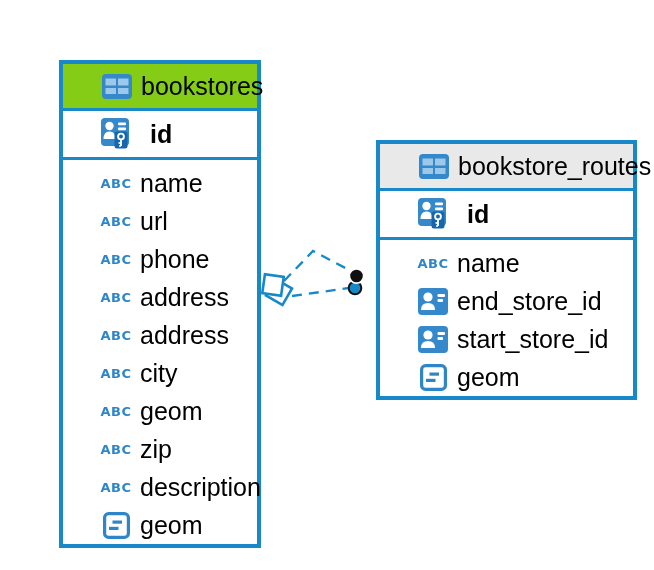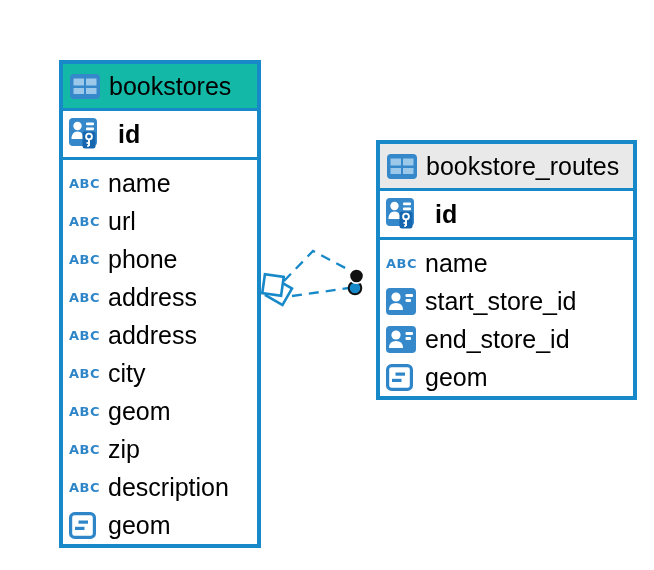--- a/index.html
+++ b/index.html
@@ -17,21 +17,21 @@
   }
   .ttitle{font-size:25px;line-height:1;white-space:nowrap;}
   .pkrow{
     height:46px;display:flex;align-items:center;gap:19px;padding-left:6px;
     border-bottom:3px solid #1789C9;background:#fff;
   }
   .pktext{font-size:25px;font-weight:bold;line-height:1;}
   .cols{padding-top:4px;}
   .crow{height:38px;display:flex;align-items:center;gap:9px;padding-left:6px;}
   .cname{font-size:25px;line-height:1;white-space:nowrap;text-align:right;}
-  .cicon{width:30px;display:flex;align-items:center;flex:0 0 30px;}
+  .cicon{width:30px;display:flex;align-items:center;justify-content:center;flex:0 0 30px;margin-left:32px;}
   .abc{
     font-family:"DejaVu Sans","Liberation Sans",sans-serif;font-weight:bold;
     font-size:13px;letter-spacing:0.5px;color:#2E86C9;transform:scaleY(0.92);
   }
   svg{display:block;}
 </style>
 </head>
 <body>
 
 <div class="canvas">
@@ -43,21 +43,21 @@
       <rect x="-9.5" y="-9.5" width="19" height="19" fill="#ffffff" stroke="#1789C9" stroke-width="2.6" transform="translate(279,292) rotate(30)"></rect>
       <rect x="-9.5" y="-9.5" width="19" height="19" fill="#ffffff" stroke="#1789C9" stroke-width="2.6" transform="translate(273,285) rotate(8)"></rect>
     </g>
     <g>
       <circle cx="355" cy="288" r="6.3" fill="#1789C9" stroke="#101010" stroke-width="2"></circle>
       <circle cx="356.5" cy="276" r="7.2" fill="#101010" stroke="#ffffff" stroke-width="1.8"></circle>
     </g>
   </svg>
 
   <div class="table" style="left: 59px; top: 60px; width: 202px; height: 488px;">
-    <div class="thead" style="background: #14b8a6;">
+    <div class="thead" style="background: #84cc16;">
       <span class="cicon">
           <svg width="30" height="25" viewBox="0 0 30 25">
       <rect x="0" y="0" width="30" height="25" rx="4" fill="#3589CB"></rect>
       <rect x="3.5" y="4.5" width="10.5" height="7" fill="#9CC8EA"></rect>
       <rect x="16" y="4.5" width="10.5" height="7" fill="#9CC8EA"></rect>
       <rect x="3.5" y="14" width="10.5" height="6" fill="#9CC8EA"></rect>
       <rect x="16" y="14" width="10.5" height="6" fill="#9CC8EA"></rect>
     </svg>
         </span>
       <span class="ttitle">bookstores</span>
@@ -187,33 +187,33 @@
         <div class="crow">
           <span class="cicon">
             <svg width="30" height="27" viewBox="0 0 30 27">
       <rect x="0" y="0" width="30" height="27" rx="4" fill="#3589CB"></rect>
       <circle cx="10" cy="9" r="4.6" fill="#fff"></circle>
       <path d="M 3 22 Q 3 15 10 15 Q 17 15 17 22 Z" fill="#fff"></path>
       <rect x="19.5" y="6" width="7.5" height="2.9" rx="1" fill="#fff"></rect>
       <rect x="19.5" y="11" width="5.5" height="2.9" rx="1" fill="#fff"></rect>
     </svg>
           </span>
-          <span class="cname">start_store_id</span>
+          <span class="cname">end_store_id</span>
         </div>
         <div class="crow">
           <span class="cicon">
             <svg width="30" height="27" viewBox="0 0 30 27">
       <rect x="0" y="0" width="30" height="27" rx="4" fill="#3589CB"></rect>
       <circle cx="10" cy="9" r="4.6" fill="#fff"></circle>
       <path d="M 3 22 Q 3 15 10 15 Q 17 15 17 22 Z" fill="#fff"></path>
       <rect x="19.5" y="6" width="7.5" height="2.9" rx="1" fill="#fff"></rect>
       <rect x="19.5" y="11" width="5.5" height="2.9" rx="1" fill="#fff"></rect>
     </svg>
           </span>
-          <span class="cname">end_store_id</span>
+          <span class="cname">start_store_id</span>
         </div>
         <div class="crow">
           <span class="cicon">
             <svg width="27" height="27" viewBox="0 0 27 27">
       <rect x="1.6" y="1.6" width="23.8" height="23.8" rx="4" fill="#fff" stroke="#2E86C9" stroke-width="3.2"></rect>
       <rect x="9.5" y="8.5" width="9.5" height="3.2" fill="#2E86C9"></rect>
       <rect x="6" y="14.8" width="9.5" height="3.2" fill="#2E86C9"></rect>
     </svg>
           </span>
           <span class="cname">geom</span>

